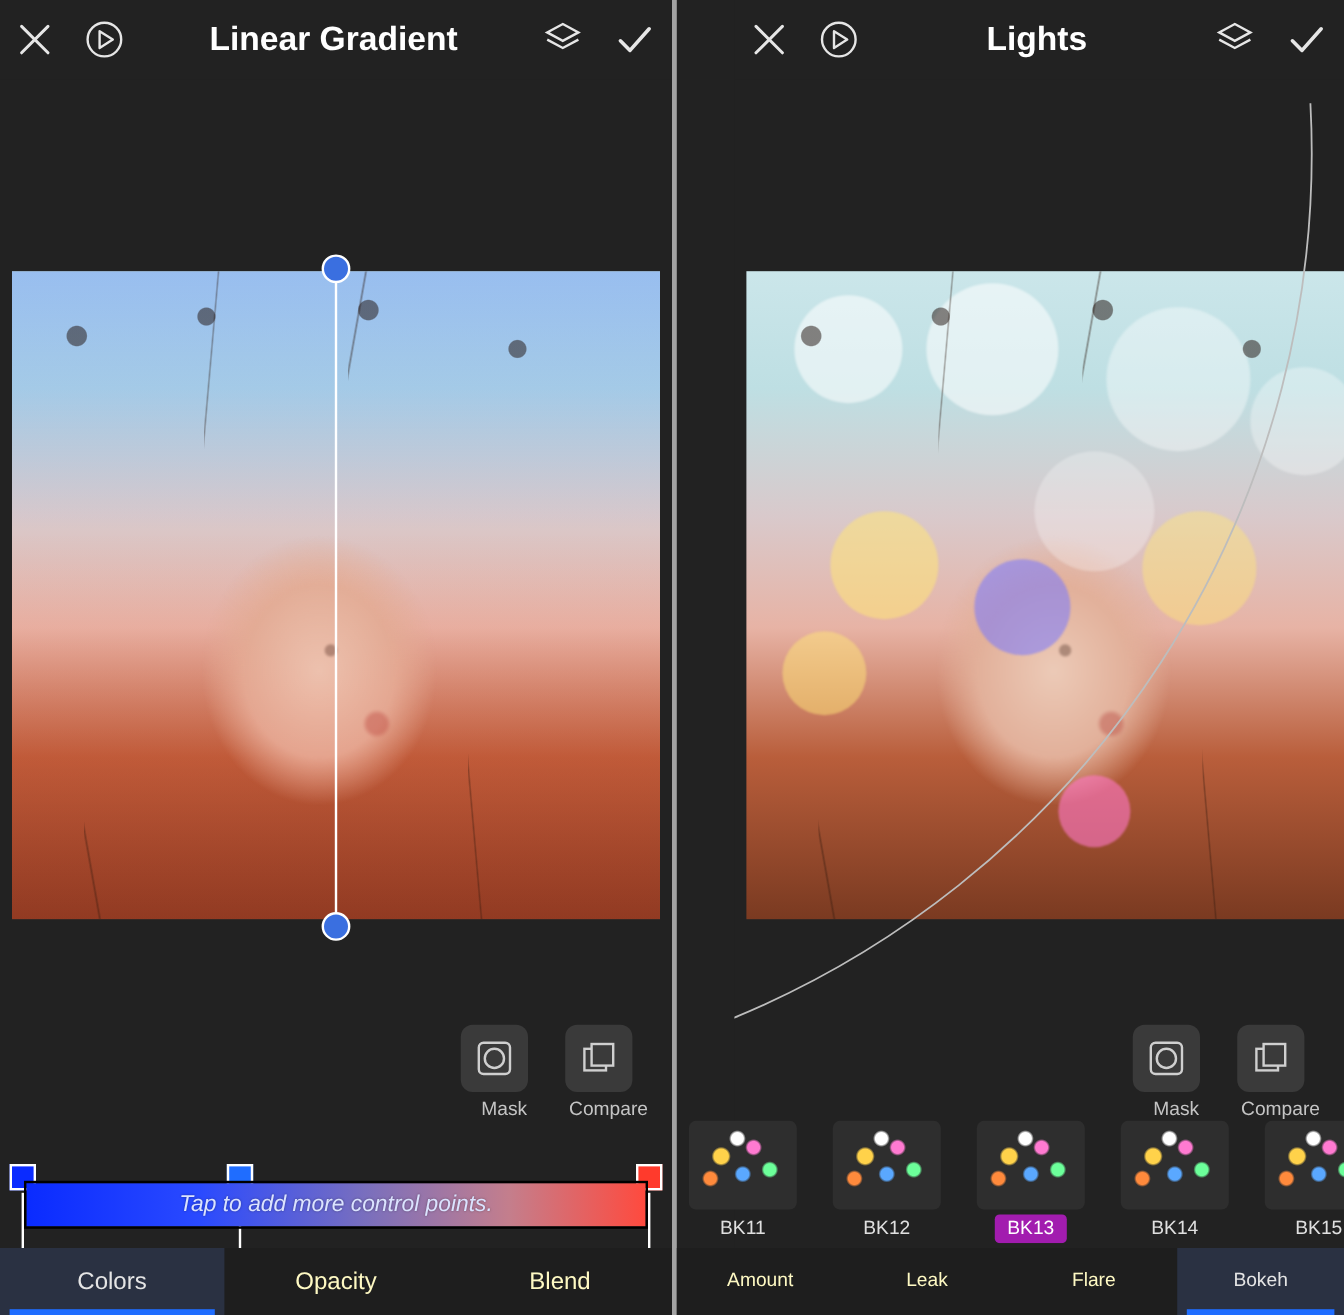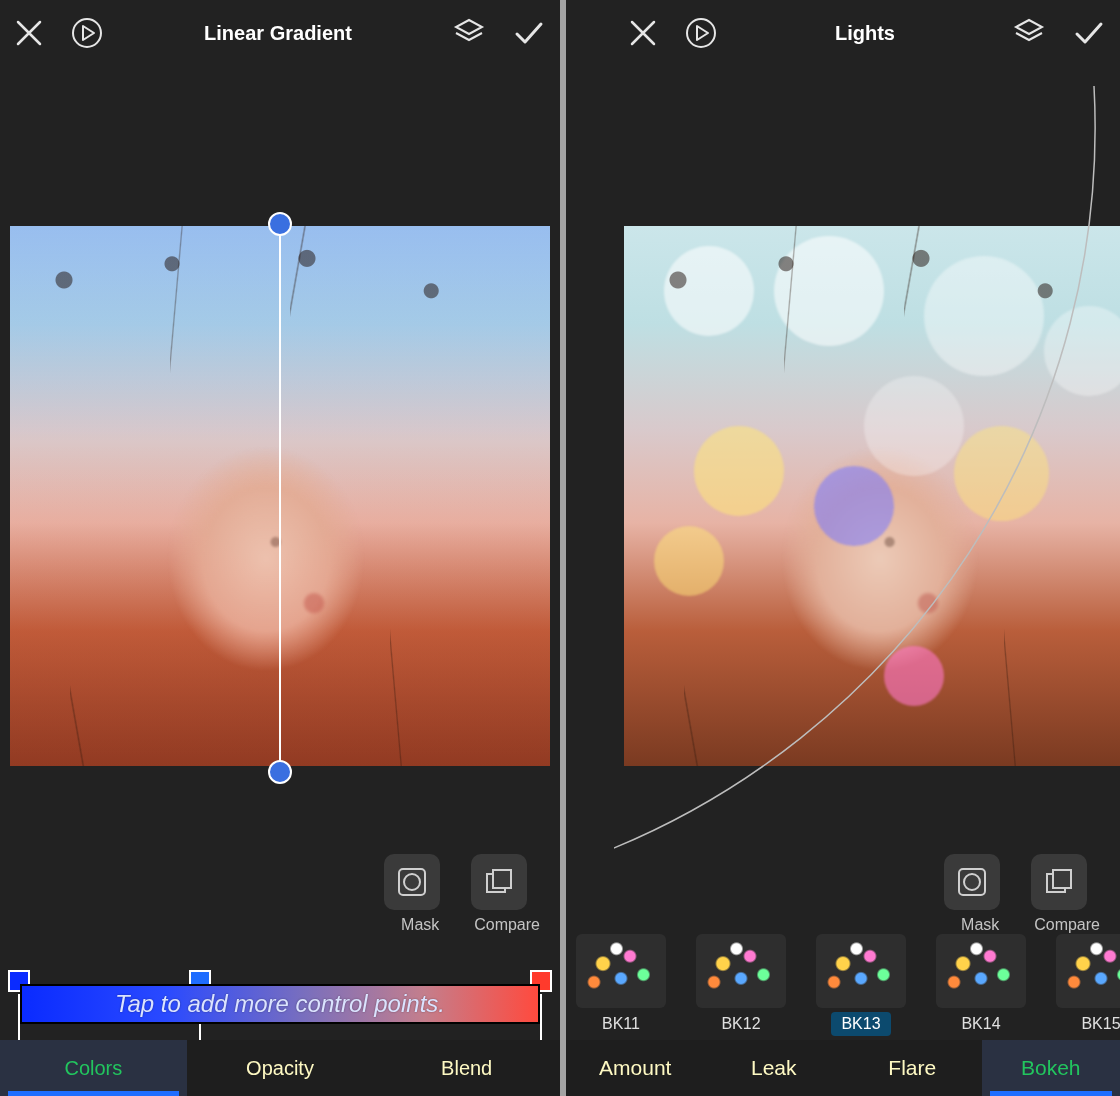--- a/index.html
+++ b/index.html
@@ -12,39 +12,39 @@
     overflow: hidden;
   }
   .pane {
     width: 560px;
     height: 1096px;
     background: #222;
     display: flex;
     flex-direction: column;
     position: relative;
   }
-  .pane + .pane { border-left: 6px solid #a3a3a3; padding-left: 48px; }
+  .pane + .pane { border-left: 4px solid #a3a3a3; padding-left: 48px; }
 
   
   .topbar {
     height: 66px;
     display: flex;
     align-items: center;
     justify-content: space-between;
     padding: 0 14px;
     background: #222;
   }
   .topbar .left, .topbar .right {
     display: flex;
     align-items: center;
     gap: 26px;
   }
   .topbar .title {
     color: #fff;
-    font-size: 20px;
+    font-size: 28px;
     font-weight: 700;
   }
   .icon {
     display: inline-flex;
     align-items: center;
     justify-content: center;
     cursor: pointer;
   }
   .icon svg { display:block; }
 
@@ -160,21 +160,21 @@
   .grad-editor{
     position:absolute; left:12px; right:12px; bottom:60px; height:86px;
   }
   .grad-track{
     position:absolute; left:8px; right:8px; top:34px; height:40px;
     border:2px solid #000;
     background: linear-gradient(to right, #0a2bff 0%, #2a4aff 28%, #7a6fbd 55%, #c47e8c 78%, #ff4a3e 100%);
   }
   .grad-track .hint{
     position:absolute; inset:0; display:flex; align-items:center; justify-content:center;
-    color:#dbe3ff; font-style:italic; font-size:24px;
+    color:#dbe3ff; font-style:italic; font-size:19px;
     text-shadow: 0 0 2px rgba(0,0,0,.4);
   }
   .stop-handle{
     position:absolute; top:20px; width:22px; height:22px;
     border:2px solid #fff;
   }
   .stop-handle .stem{
     position:absolute; left:50%; top:22px; width:2px; height:56px; background:#fff; transform:translateX(-1px);
   }
   .stop-handle.left{ left:-4px; background:#0a2bff; }
@@ -183,26 +183,26 @@
 
   
   .tabs{
     position:absolute; left:0; right:0; bottom:0; height:56px;
     display:flex; background:#1e1e1e;
   }
   .tab{
     flex:1; display:flex; align-items:center; justify-content:center;
     color:#fef9c3; font-size:20px; position:relative;
   }
-  .tab.active{ background:#2a3142; color:#22c55e; }
+  .tab.active{ background:#2a3142; color:#e5e5e5; }
   .tab.active::after{
     content:""; position:absolute; left:8px; right:8px; bottom:0; height:5px;
     background:#1f6dff;
   }
-  .tabs.r5 .tab{ font-size:21px; }
+  .tabs.r5 .tab{ font-size:16px; }
 
   
   .preset-strip{
     position:absolute; left:10px; right:0; bottom:60px; height:108px;
     display:flex; align-items:flex-end; gap:30px; overflow:hidden;
     padding-bottom:0;
   }
   .preset{
     width:90px; display:flex; flex-direction:column; align-items:center;
   }
@@ -220,21 +220,21 @@
       radial-gradient(circle at 20% 65%, #ff8a3c 0 5px, transparent 7px),
       radial-gradient(circle at 45% 20%, #ffffff 0 5px, transparent 7px);
     filter: blur(.5px);
   }
   .preset .lbl{
     margin-top:4px; height:24px; min-width:60px; padding:0 10px;
     display:flex; align-items:center; justify-content:center;
     color:#e0e0e0; font-size:16px; border-radius:4px;
   }
   .preset.active .lbl{
-    background:#0c4a6e; color:#fff;
+    background:#a21caf; color:#fff;
   }
   .preset.partial{ width:40px; }
   .preset.partial .thumb{ width:40px; }
   .preset.partial .lbl{ min-width:auto; padding:0 4px;}
 </style>
 </head>
 <body>
 
 <div class="pane">
   <div class="topbar">

